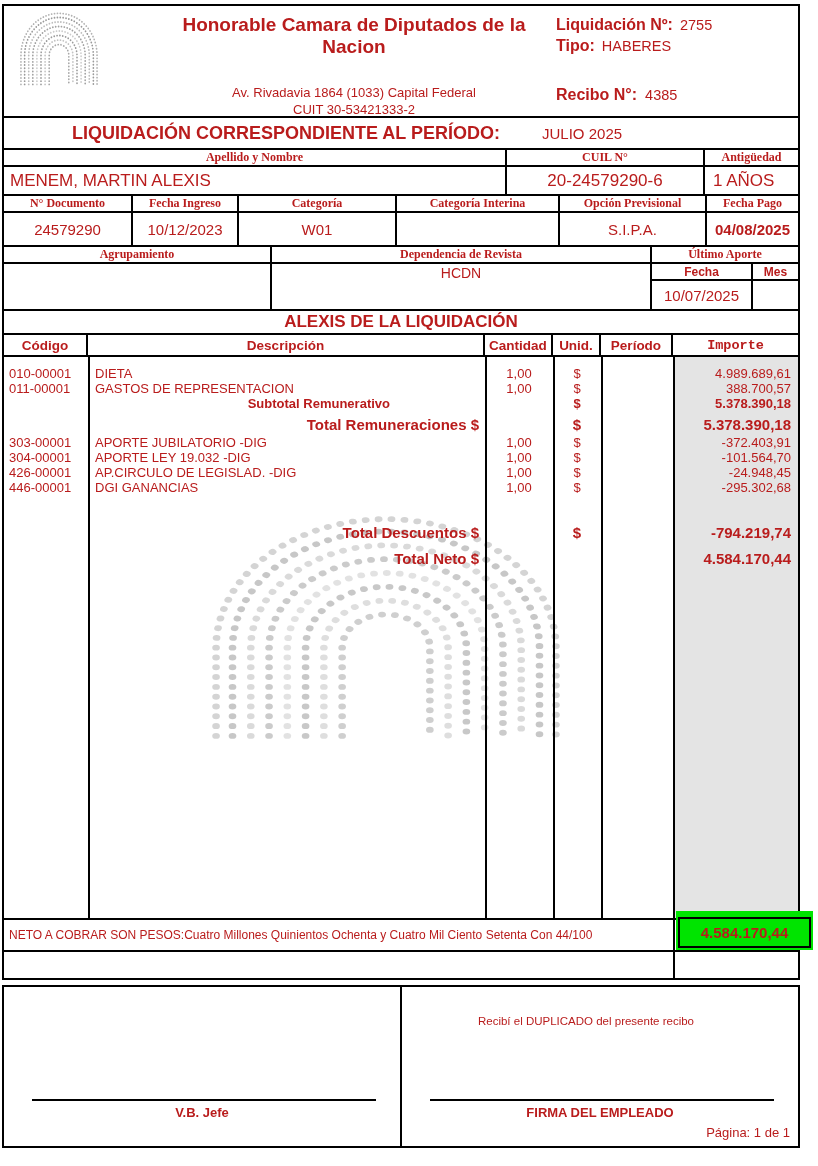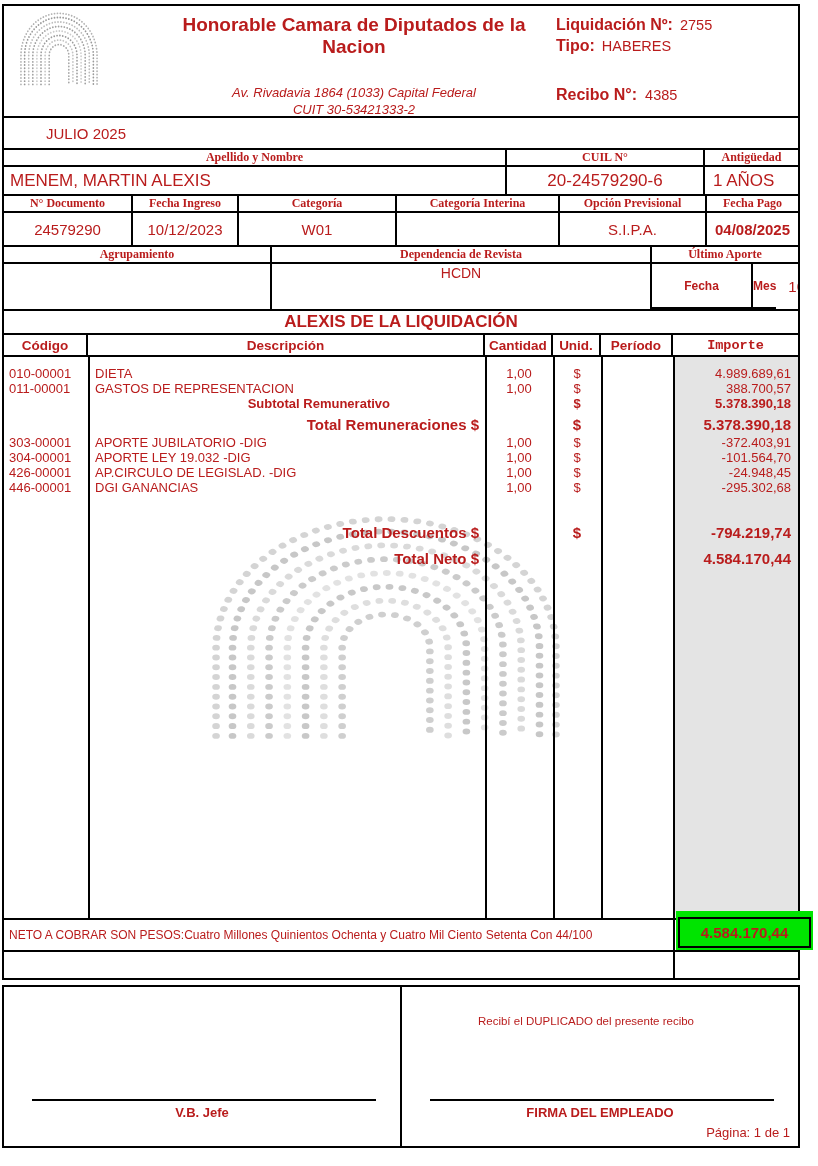--- a/index.html
+++ b/index.html
@@ -9,21 +9,21 @@
     position:relative; width:818px; height:1166px; background:#fff;
     font-family:"Liberation Sans", sans-serif; color:#b91c1c; overflow:hidden;
   }
   .abs { position:absolute; }
 
   
   #header-box { left:2px; top:4px; width:798px; height:114px; border:2px solid #000; }
   #logo-sm { left:10px; top:6px; width:90px; height:76px; }
   #org-title { left:150px; top:8px; width:400px; text-align:center;
                font-weight:bold; font-size:19px; line-height:1.18; }
-  #org-addr { left:150px; top:78px; width:400px; text-align:center; font-size:13px; line-height:1.32;font-style:italic; }
+  #org-addr { left:150px; top:78px; width:400px; text-align:center; font-size:13px; line-height:1.32; }
   #hdr-right { left:552px; top:10px; width:246px; }
   .hr-line { display:flex; align-items:baseline; gap:7px; margin-bottom:3px; }
   .hr-label { font-weight:bold; font-size:16px; }
   .hr-value { font-size:14.5px; }
   .hr-recibo { margin-top:31px;gap:8px; }
 
   
   #periodo-bar { left:2px; top:116px; width:798px; height:34px; border:2px solid #000;
                  display:flex; align-items:center; }
   #periodo-title { margin-left:68px; font-weight:bold; font-size:18px; }
@@ -42,21 +42,21 @@
   #b3h { top:245px; height:19px; }
   #b3v { top:262px; height:49px; }
   .b1c1{flex:0 0 503px;} .b1c2{flex:0 0 198px;} .b1c3{flex:0 0 93px;}
   .b2c1{flex:0 0 129px;} .b2c2{flex:0 0 106px;} .b2c3{flex:0 0 158px;}
   .b2c4{flex:0 0 163px;} .b2c5{flex:0 0 147px;} .b2c6{flex:0 0 91px;}
   .b3c1{flex:0 0 268px;} .b3c2{flex:0 0 380px;} .b3c3{flex:0 0 146px;}
   .cell.left { justify-content:flex-start; padding-left:6px; }
   .cell.left8 { justify-content:flex-start; padding-left:8px; }
   .cell.bold { font-weight:bold; }
   .cell.topalign { align-items:flex-start; padding-top:1px; font-size:14px; }
-  .cell.colsplit { flex-direction:row; align-items:stretch; justify-content:flex-start; }
+  .cell.colsplit { flex-direction:column; align-items:stretch; justify-content:flex-start; }
   .subrow { display:flex; flex:1; }
   .subrow.subhdr { flex:0 0 17px; border-bottom:2px solid #000; }
   .sc { display:flex; align-items:center; justify-content:center; }
   .sc.f { flex:0 0 101px; border-right:2px solid #000; }
   .sc.m { flex:1; }
   .subhdr .sc { font-weight:bold; font-size:12px; }
   .subval .sc { font-size:15px; }
 
   
   #detalle-bar { left:2px; top:309px; width:798px; height:26px; border:2px solid #000;
@@ -152,20 +152,21 @@
         <span class="hr-value">HABERES</span>
       </div>
       <div class="hr-line hr-recibo">
         <span class="hr-label">Recibo N°:</span>
         <span class="hr-value">4385</span>
       </div>
     </div>
   </div>
 
   <div class="abs" id="periodo-bar">
+    <span id="periodo-title">LIQUIDACIÓN CORRESPONDIENTE AL PERÍODO:</span>
     <span id="periodo-value">JULIO 2025</span>
   </div>
 
   <div class="band hdr" id="b1h">
     <div class="cell b1c1">Apellido y Nombre</div>
     <div class="cell b1c2">CUIL N°</div>
     <div class="cell b1c3">Antigüedad</div>
   </div>
   <div class="band" id="b1v">
     <div class="cell b1c1 left">MENEM, MARTIN ALEXIS</div>

